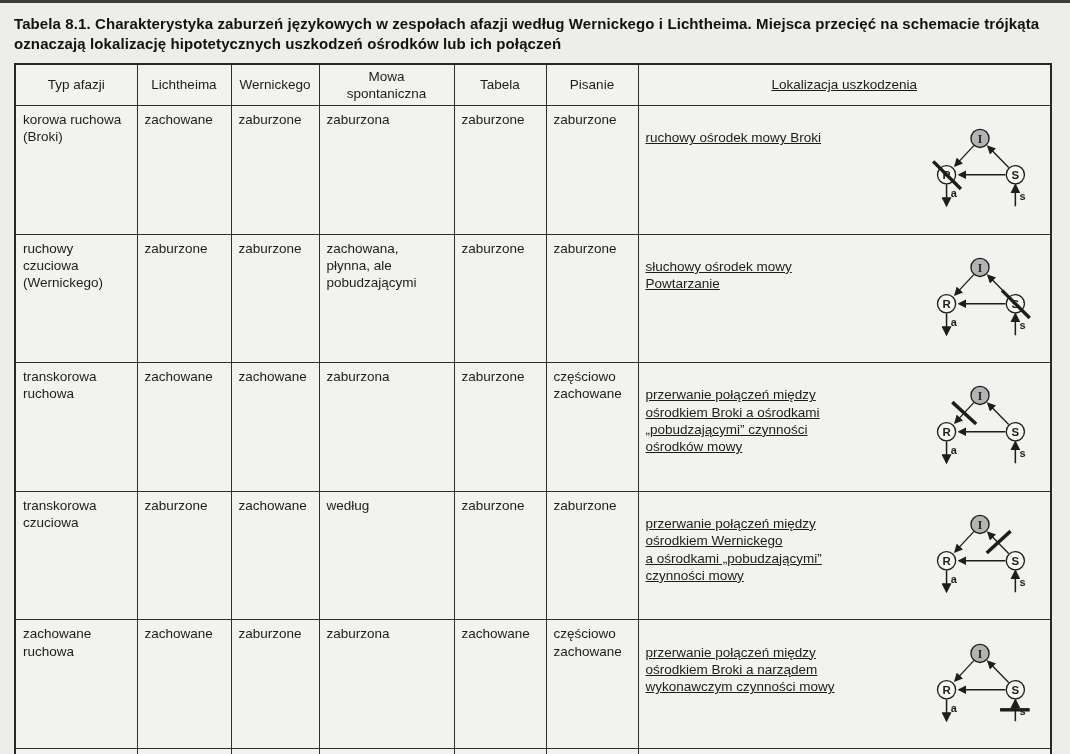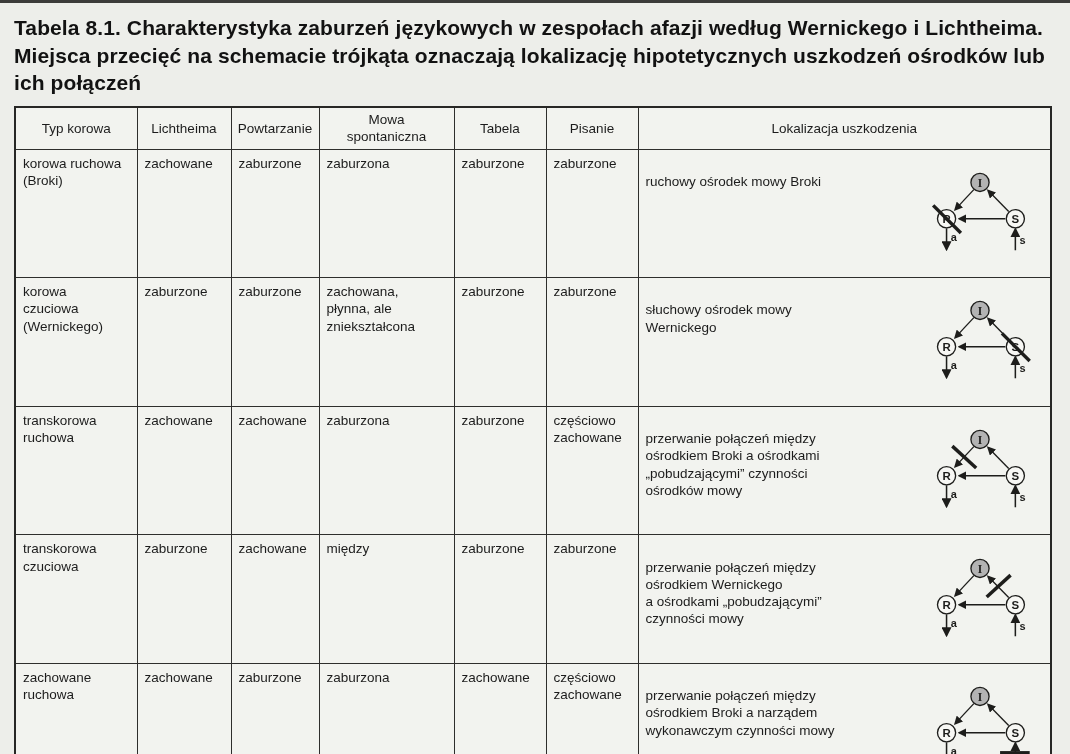--- a/index.html
+++ b/index.html
@@ -7,21 +7,21 @@
     width:1070px;height:754px;
     background:#edeeea;
     font-family:"Liberation Sans", sans-serif;
     color:#1a1a1a;
     overflow:hidden;
     position:relative;
   }
   .scan-edge{position:absolute;top:0;left:0;width:100%;height:3px;background:#3c3c3a;}
   .page{padding:10px 10px 0 14px;}
   .caption{
-    font-size:21px;font-weight:bold;line-height:1.32;
+    font-size:15px;font-weight:bold;line-height:1.32;
     color:#121212;letter-spacing:0.1px;
     margin:4px 2px 9px 0;
     max-width:1046px;
   }
   table.aphasia{
     border-collapse:collapse;
     table-layout:fixed;
     width:1036px;
     background:#f2f3ef;
     border:2px solid #27272 5;
@@ -36,22 +36,22 @@
     white-space:pre-line;
     color:#1c1c1c;
   }
   table.aphasia th{
     font-weight:normal;
     text-align:center;
     vertical-align:middle;
     white-space:pre-line;
     padding:3px 4px;
   }
-  th.loc-head{text-align:left;padding-left:46px;}
-  td.loc-cell{padding:5px 4px 2px 10px;}
+  th.loc-head{text-align:left;padding-left:46px;text-decoration:underline;}
+  td.loc-cell{padding:5px 4px 2px 10px;text-decoration:underline;}
   .loc-wrap{display:flex;justify-content:space-between;align-items:flex-start;}
   .loc-text{flex:1 1 auto;white-space:pre-line;padding-top:1px;}
   svg.diagram{flex:0 0 auto;width:124px;height:86px;margin:-2px 2px 0 2px;}
   .diag-letter{font-family:"Liberation Serif", serif;font-weight:bold;}
 </style>
 </head>
 <body>
 
 <div class="scan-edge"></div>
 
@@ -64,23 +64,23 @@
       <col style="width:122px">
         <col style="width:94px">
         <col style="width:88px">
       <col style="width:135px">
         <col style="width:92px">
         <col style="width:92px">
       <col style="width:413px">
     </colgroup>
     <thead>
       <tr style="height:40px">
-        <th>Typ korowa</th>
+        <th>Typ afazji</th>
         <th>Lichtheima</th>
-        <th>Powtarzanie</th>
+        <th>Wernickego</th>
         <th>Mowa
 spontaniczna</th>
         <th>Tabela</th>
         <th>Pisanie</th>
         <th class="loc-head">Lokalizacja uszkodzenia</th>
       </tr>
     </thead>
     <tbody>
       <tr style="height:92px">
         <td>korowa ruchowa
@@ -111,34 +111,34 @@
                 <text x="25" y="55.5" font-size="12" font-weight="bold" fill="#1d1d1b" text-anchor="middle">R</text>
                 <text x="97" y="55.5" font-size="12" font-weight="bold" fill="#1d1d1b" text-anchor="middle">S</text>
                 <text x="32.5" y="74" font-size="11.5" font-weight="bold" fill="#1d1d1b" text-anchor="middle">a</text>
                 <text x="104.5" y="77" font-size="11.5" font-weight="bold" fill="#1d1d1b" text-anchor="middle">s</text>
                 <line x1="11" y1="37" x2="40" y2="66" stroke="#1d1d1b" stroke-width="3.6"></line>
               </svg>
           </div>
         </td>
       </tr>
       <tr style="height:92px">
-        <td>korowa
+        <td>ruchowy
 czuciowa
 (Wernickego)</td>
         <td>zaburzone</td>
         <td>zaburzone</td>
         <td>zachowana,
 płynna, ale
-zniekształcona</td>
+pobudzającymi</td>
         <td>zaburzone</td>
         <td>zaburzone</td>
         <td class="loc-cell">
           <div class="loc-wrap">
             <div class="loc-text">słuchowy ośrodek mowy
-Wernickego</div>
+Powtarzanie</div>
             <svg class="diagram" viewBox="0 0 120 90">
                 <defs>
                   <marker id="arw1" viewBox="0 0 10 10" refX="8" refY="5" markerWidth="6.5" markerHeight="6.5" orient="auto-start-reverse">
                     <path d="M0,0 L10,5 L0,10 z" fill="#1d1d1b"></path>
                   </marker>
                 </defs>
                 <line x1="53.5" y1="20.5" x2="34" y2="41.5" stroke="#1d1d1b" stroke-width="1.4" marker-end="url(#arw1)"></line>
                 <line x1="90" y1="43.5" x2="68.5" y2="21.5" stroke="#1d1d1b" stroke-width="1.4" marker-end="url(#arw1)"></line>
                 <line x1="86.5" y1="51" x2="38.5" y2="51" stroke="#1d1d1b" stroke-width="1.4" marker-end="url(#arw1)"></line>
                 <line x1="25" y1="61" x2="25" y2="83" stroke="#1d1d1b" stroke-width="1.6" marker-end="url(#arw1)"></line>
@@ -193,21 +193,21 @@
                 <line x1="31" y1="20" x2="56" y2="43" stroke="#1d1d1b" stroke-width="3.6"></line>
               </svg>
           </div>
         </td>
       </tr>
       <tr style="height:92px">
         <td>transkorowa
 czuciowa</td>
         <td>zaburzone</td>
         <td>zachowane</td>
-        <td>między</td>
+        <td>według</td>
         <td>zaburzone</td>
         <td>zaburzone</td>
         <td class="loc-cell">
           <div class="loc-wrap">
             <div class="loc-text">przerwanie połączeń między
 ośrodkiem Wernickego
 a ośrodkami „pobudzającymi”
 czynności mowy</div>
             <svg class="diagram" viewBox="0 0 120 90">
                 <defs>

